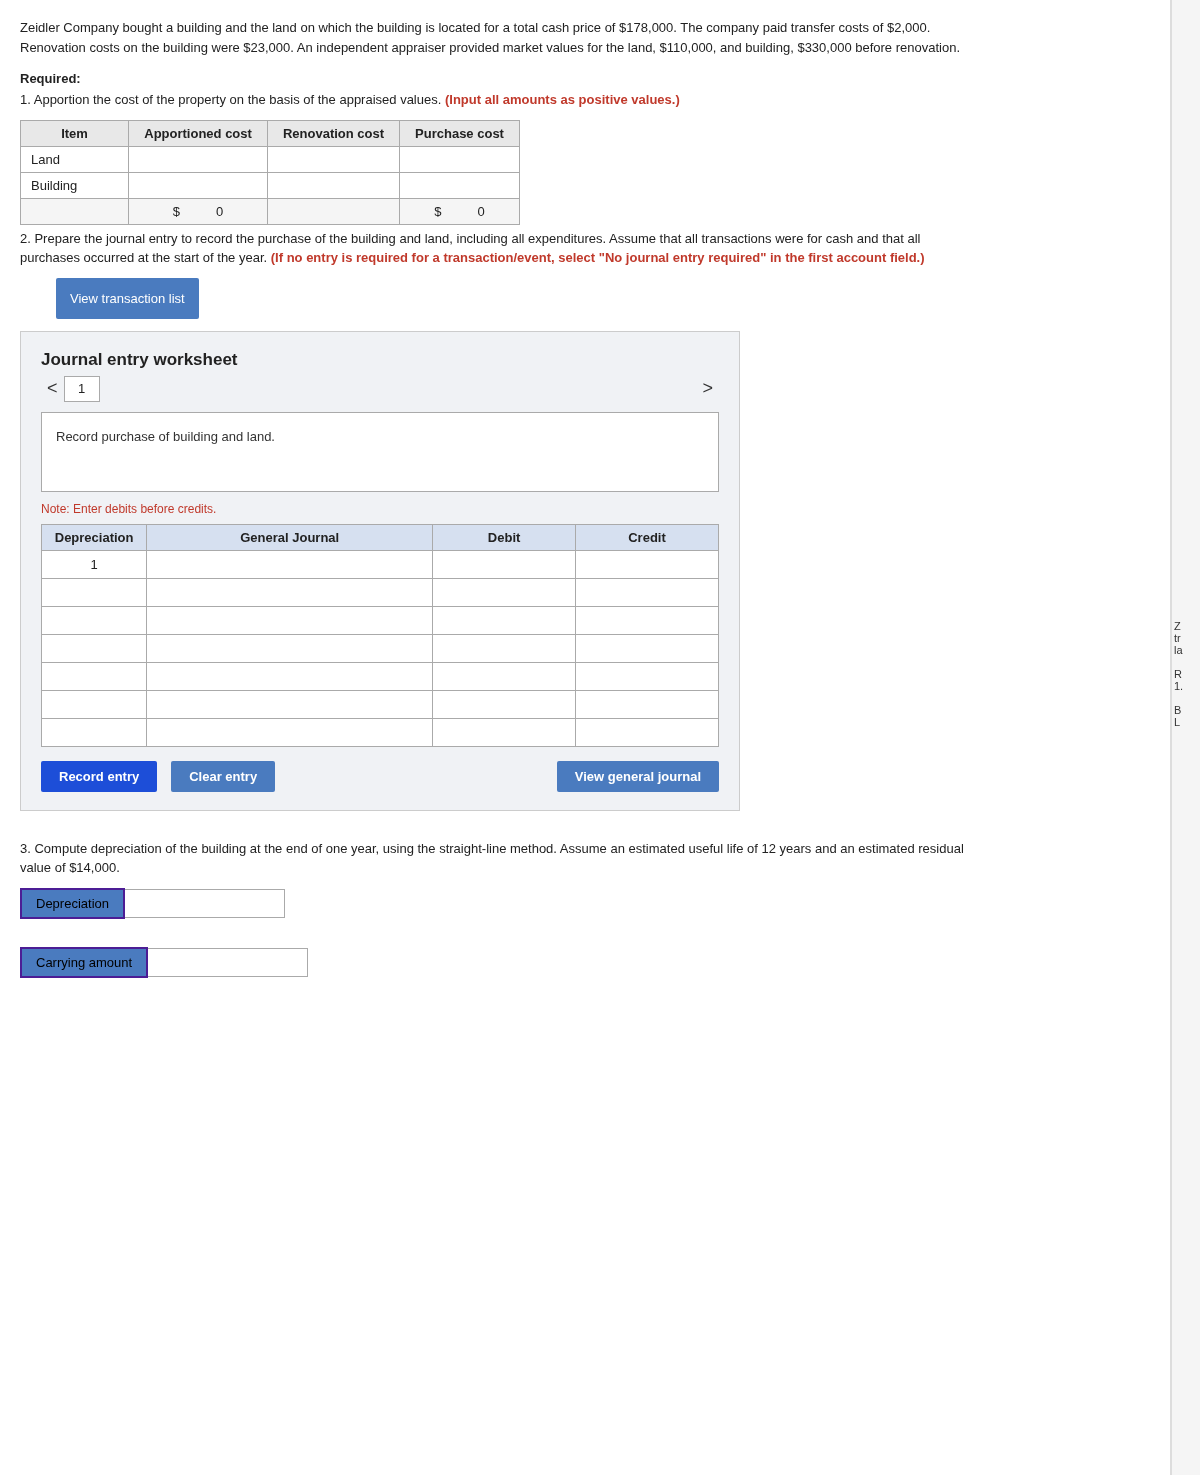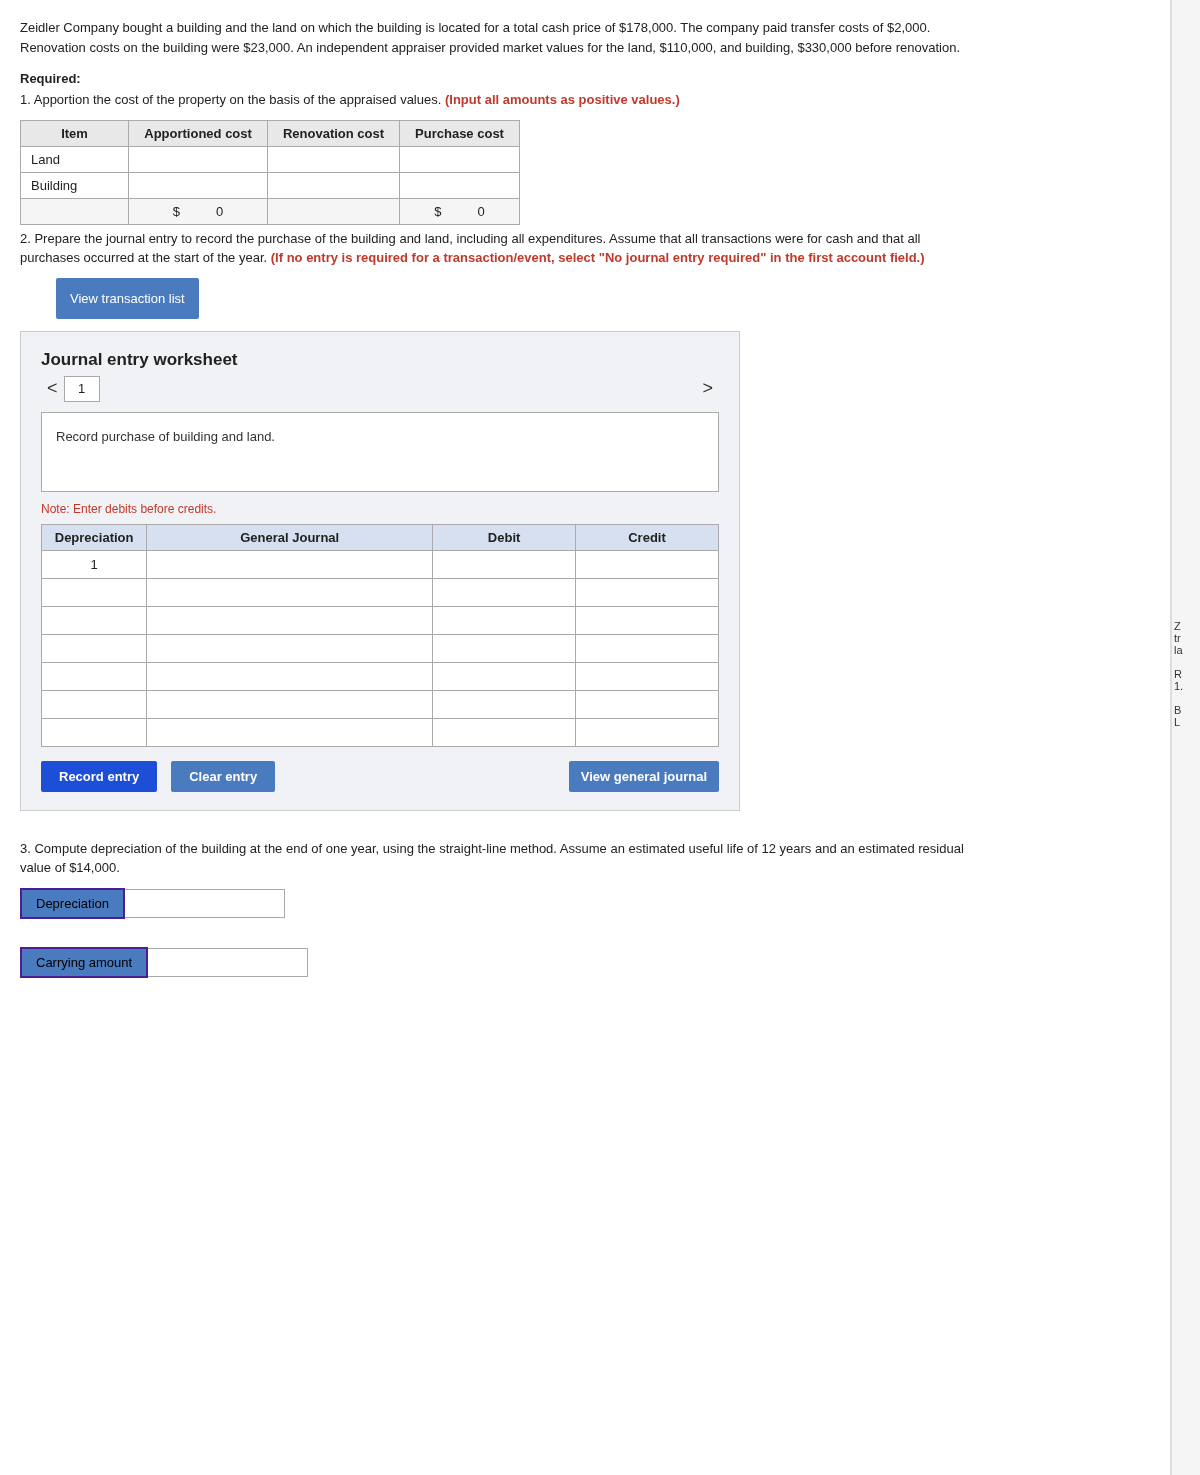--- a/index.html
+++ b/index.html
@@ -188,21 +188,21 @@
       padding: 8px 18px;
       font-size: 13px;
       cursor: pointer;
       border-radius: 2px;
       font-weight: bold;
     }
     .btn-view-journal {
       background: #4a7bbf;
       color: #fff;
       border: none;
-      padding: 8px 12px;
+      padding: 8px 18px;
       font-size: 13px;
       cursor: pointer;
       border-radius: 2px;
       font-weight: bold;
       margin-left: auto;
     }
 
     
     .section-block {
       margin-bottom: 28px;

